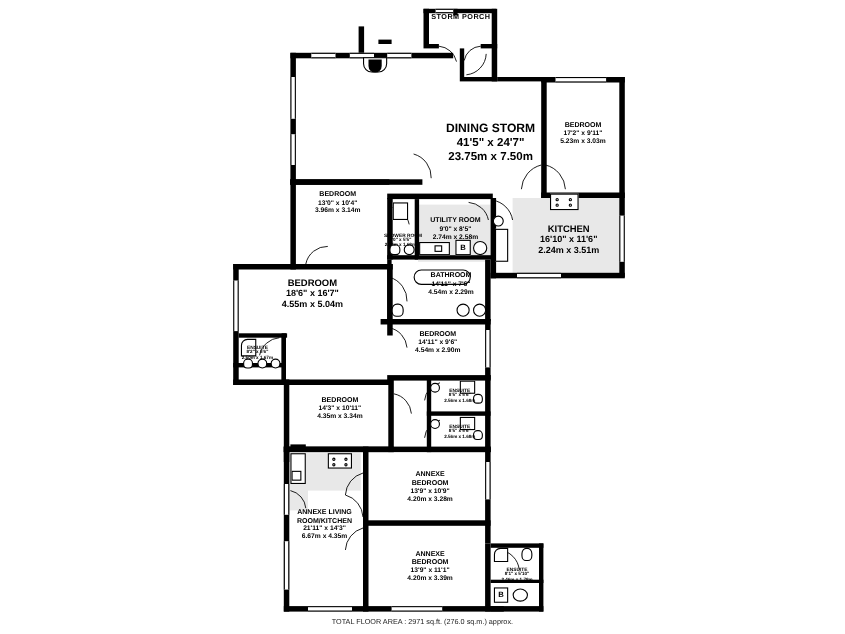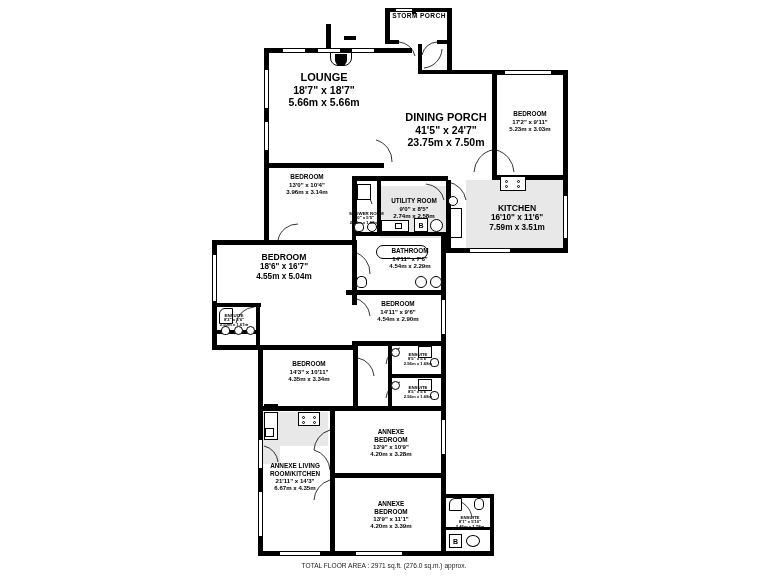--- a/index.html
+++ b/index.html
@@ -297,42 +297,37 @@
 
   <div class="sq" style="left:449px;top:498px;width:13px;height:13px;border-radius:6px 0 0 0;"></div>
   <div class="wc" style="left:474px;top:498px;width:10px;height:12px;"></div>
   <div class="boiler" style="left:449px;top:534px;width:13px;height:14px;line-height:14px;"><span>B</span></div>
   <div class="basin" style="left:466px;top:535px;width:14px;height:12px;"></div>
 
   <div class="lbl sz-pp" style="left:388px;top:12px;width:62px;">
     <div class="nm">STORM PORCH</div>
   </div>
 
-  <div class="lbl sz-lg" style="left:258px;top:71px;width:132px;">
-    <div class="nm">LOUNGE</div>
-    <div class="dim">18'7"  x 18'7"</div>
-    <div class="dim">5.66m  x 5.66m</div>
-  </div>
 
   <div class="lbl sz-lg" style="left:372px;top:111px;width:148px;">
-    <div class="nm">DINING PORCH</div>
+    <div class="nm">DINING STORM</div>
     <div class="dim">41'5"  x 24'7"</div>
     <div class="dim">23.75m  x 7.50m</div>
   </div>
 
   <div class="lbl sz-sm" style="left:494px;top:110px;width:72px;">
     <div class="nm">BEDROOM</div>
     <div class="dim">17'2"  x 9'11"</div>
     <div class="dim">5.23m  x 3.03m</div>
   </div>
 
   <div class="lbl sz-md" style="left:452px;top:203px;width:130px;">
     <div class="nm">KITCHEN</div>
     <div class="dim">16'10"  x 11'6"</div>
-    <div class="dim">7.59m  x 3.51m</div>
+    <div class="dim">2.24m  x 3.51m</div>
   </div>
 
   <div class="lbl sz-sm" style="left:258px;top:173px;width:98px;">
     <div class="nm">BEDROOM</div>
     <div class="dim">13'0"  x 10'4"</div>
     <div class="dim">3.96m  x 3.14m</div>
   </div>
 
   <div class="lbl sz-xs" style="left:349px;top:211px;width:30px;">
     <div class="nm">SHOWER ROOM</div>

